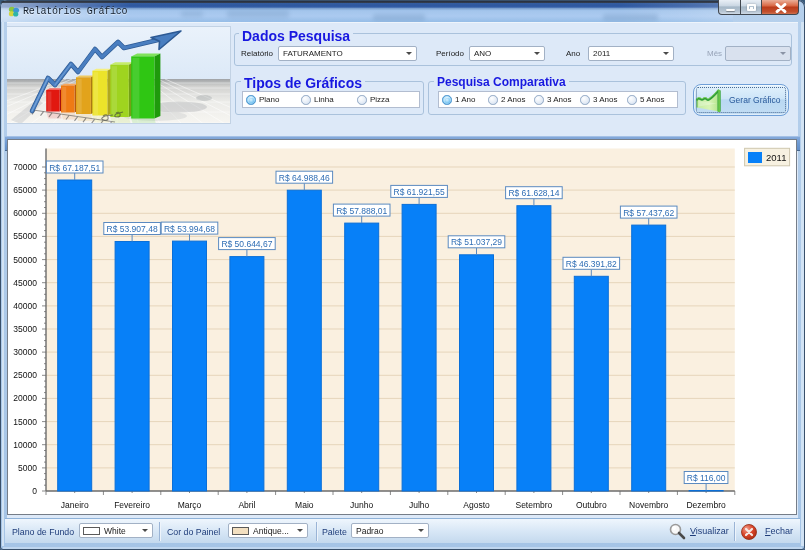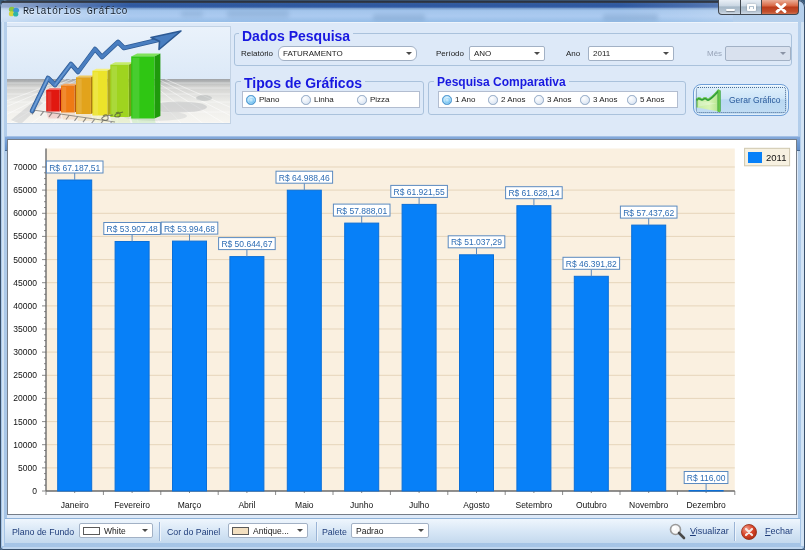--- a/index.html
+++ b/index.html
@@ -171,21 +171,21 @@
             <polyline points="25,84 41,51 48,58 64,37 71,45 88,22 95,30 111,15 117,21 153,12.5" fill="none" stroke="#2d5a94" stroke-width="4.6" stroke-linejoin="round" stroke-linecap="round"></polyline>
             <polyline points="25,84 41,51 48,58 64,37 71,45 88,22 95,30 111,15 117,21 153,12.5" fill="none" stroke="#497ec0" stroke-width="3.2" stroke-linejoin="round" stroke-linecap="round"></polyline>
             <polyline points="25,84 41,51" fill="none" stroke="#7aa8dc" stroke-width="1.4" stroke-linecap="round" opacity="0.85"></polyline>
             <polyline points="48,58 64,37" fill="none" stroke="#7aa8dc" stroke-width="1.2" stroke-linecap="round" opacity="0.7"></polyline>
             <polygon points="174,4 144,10.5 152.5,14.2 152,22.5" fill="#497ec0" stroke="#2d5a94" stroke-width="1.6" stroke-linejoin="round"></polygon>
           </svg>
         </div>
 <div class="gb" style="left:227px;top:10px;width:558px;height:33px;"></div>
         <div class="gbt" style="left:232px;top:5px;">Dados Pesquisa</div>
         <div class="lab" style="left:234px;top:26px;">Relatório</div>
-        <div class="combo" style="left:271px;top:23px;width:139px;height:15px;border-radius:6px;">
+        <div class="combo" style="left:271px;top:23px;width:139px;height:15px;">
           <span class="ct">FATURAMENTO</span>
           <span class="arr"></span>
         </div>
         <div class="lab" style="left:429px;top:26px;">Período</div>
         <div class="combo" style="left:462px;top:23px;width:76px;height:15px;">
           <span class="ct">ANO</span>
           <span class="arr"></span>
         </div>
         <div class="lab" style="left:559px;top:26px;">Ano</div>
         <div class="combo" style="left:581px;top:23px;width:86px;height:15px;">

